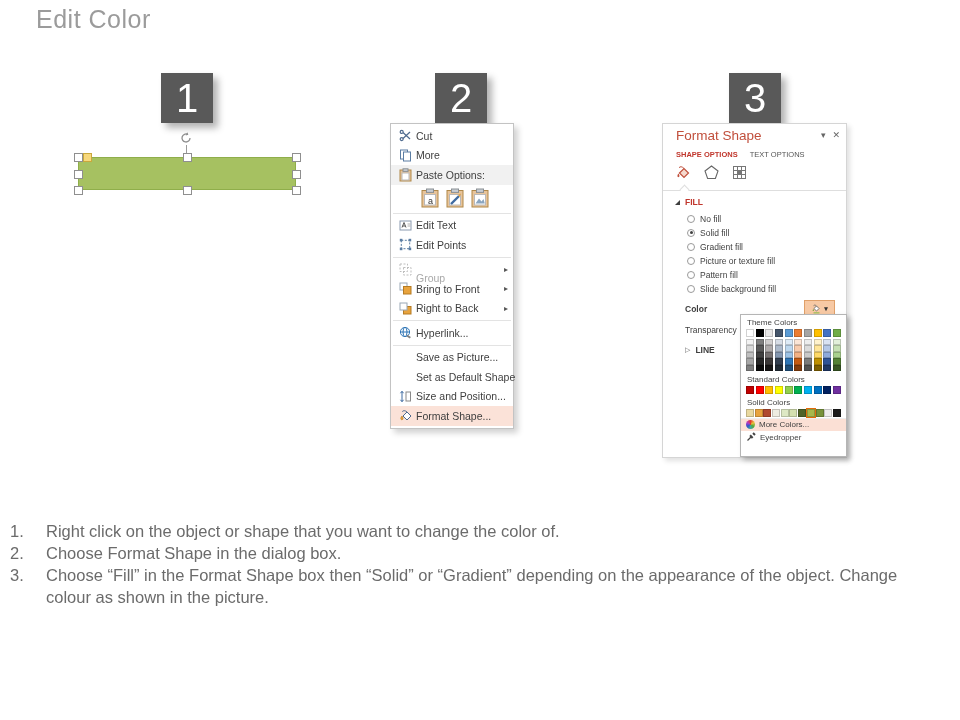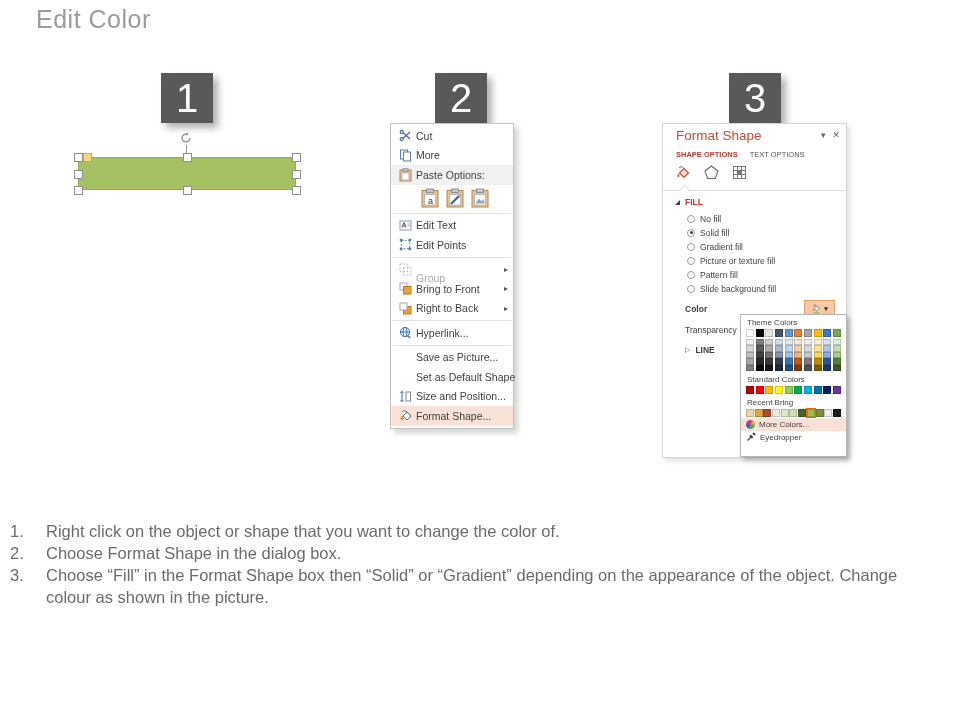--- a/index.html
+++ b/index.html
@@ -446,21 +446,21 @@
         <div class="sw" style="background: rgb(255, 0, 0);"></div>
         <div class="sw" style="background: rgb(255, 192, 0);"></div>
         <div class="sw" style="background: rgb(255, 255, 0);"></div>
         <div class="sw" style="background: rgb(146, 208, 80);"></div>
         <div class="sw" style="background: rgb(0, 176, 80);"></div>
         <div class="sw" style="background: rgb(0, 176, 240);"></div>
         <div class="sw" style="background: rgb(0, 112, 192);"></div>
         <div class="sw" style="background: rgb(0, 32, 96);"></div>
         <div class="sw" style="background: rgb(112, 48, 160);"></div>
       </div>
-    <div class="dd-label" style="margin-top:4px">Recent Bring</div>
+    <div class="dd-label" style="margin-top:4px">Solid Colors</div>
     <div class="swrow">
         <div class="sw" style="background: rgb(233, 217, 160);"></div>
         <div class="sw" style="background: rgb(232, 163, 61);"></div>
         <div class="sw" style="background: rgb(176, 73, 47);"></div>
         <div class="sw" style="background: rgb(238, 236, 225);"></div>
         <div class="sw" style="background: rgb(221, 232, 196);"></div>
         <div class="sw" style="background: rgb(212, 224, 176);"></div>
         <div class="sw" style="background: rgb(79, 98, 40);"></div>
         <div class="sw sel" style="background: rgb(168, 184, 76);"></div>
         <div class="sw" style="background: rgb(119, 147, 60);"></div>

